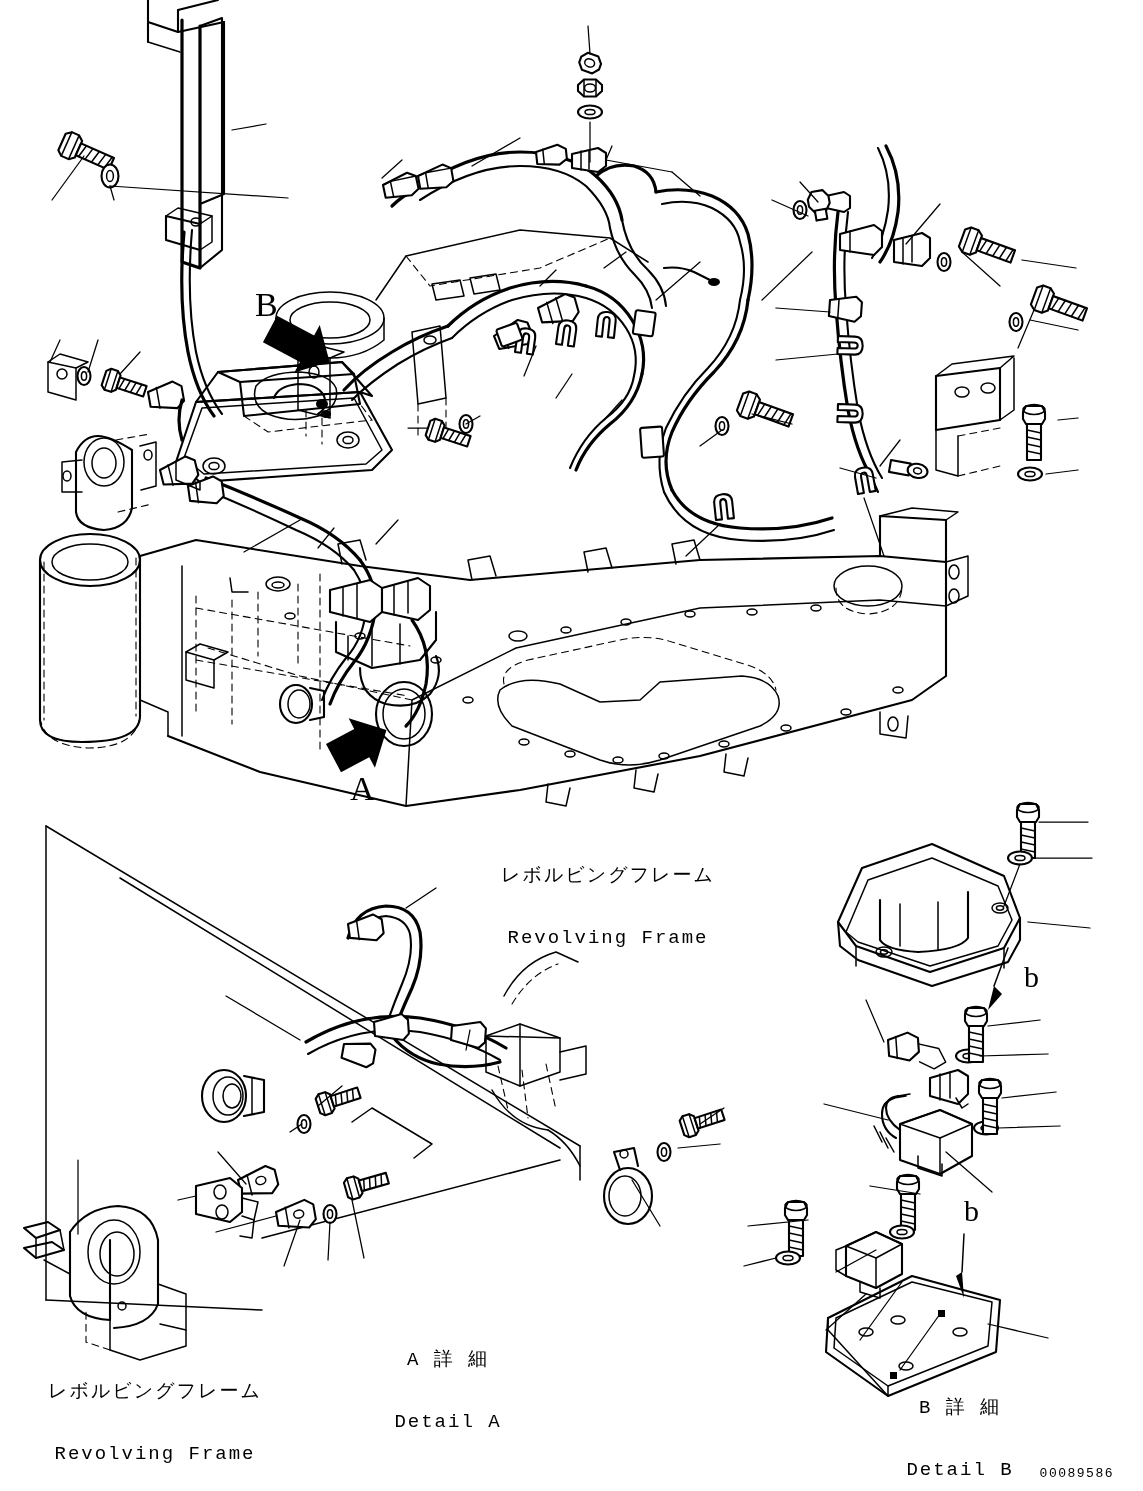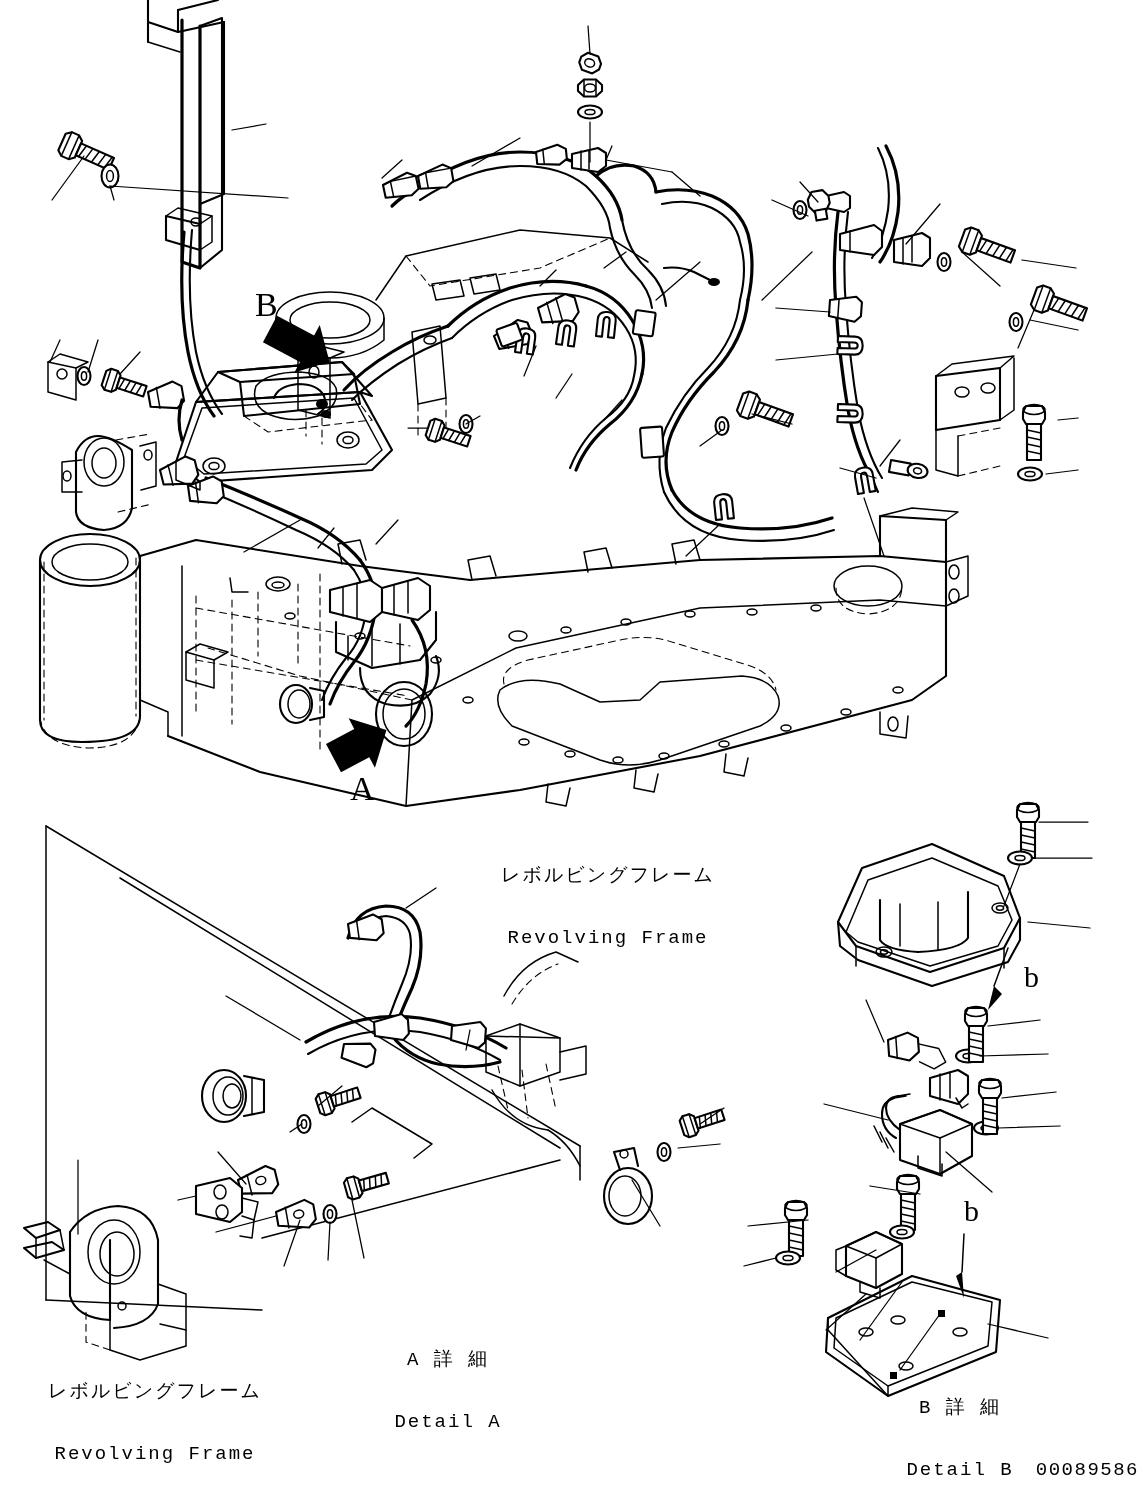--- a/index.html
+++ b/index.html
@@ -50,23 +50,23 @@
     line-height: 1;
   }
   .marker-lc {
     position: absolute;
     font-family: "Liberation Serif", "DejaVu Serif", serif;
     font-size: 30px;
     line-height: 1;
   }
   #drawing-number {
     position: absolute;
-    right: 4px;
+    right: 29px;
     bottom: 10px;
-    font-size: 19px;
+    font-size: 13px;
     letter-spacing: 1.5px;
     font-family: "Liberation Mono", "DejaVu Sans Mono", monospace;
   }
 </style>
 </head>
 <body>
 
 <div id="page">
 
   <svg id="canvas" viewBox="0 0 1143 1491" xmlns="http://www.w3.org/2000/svg">

